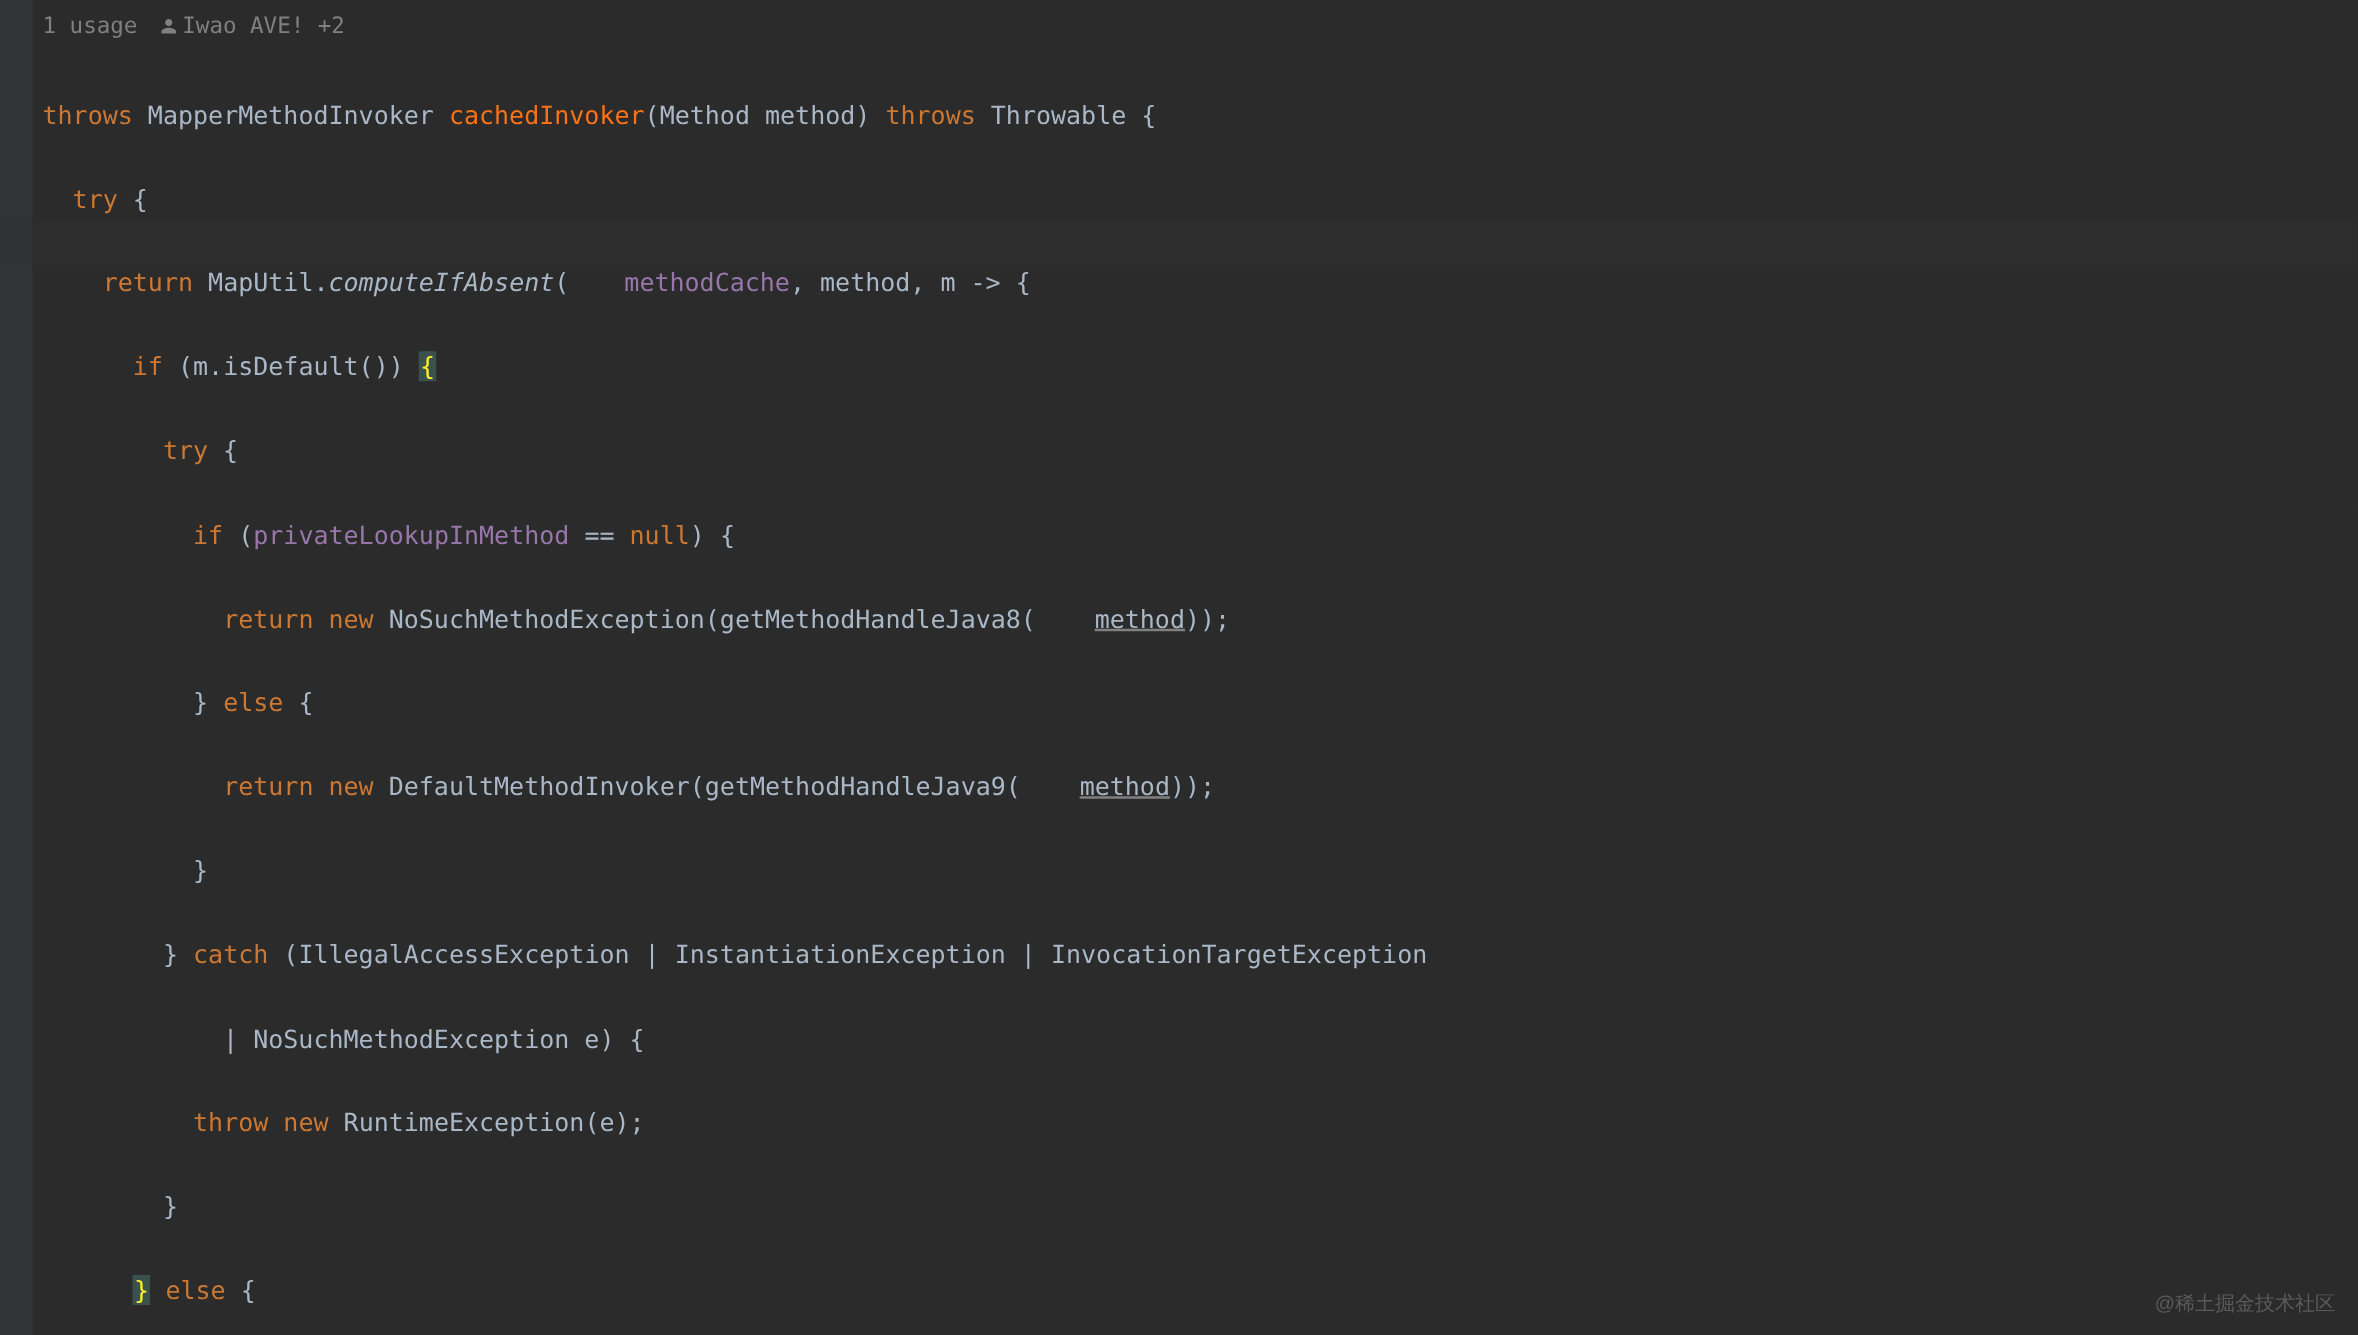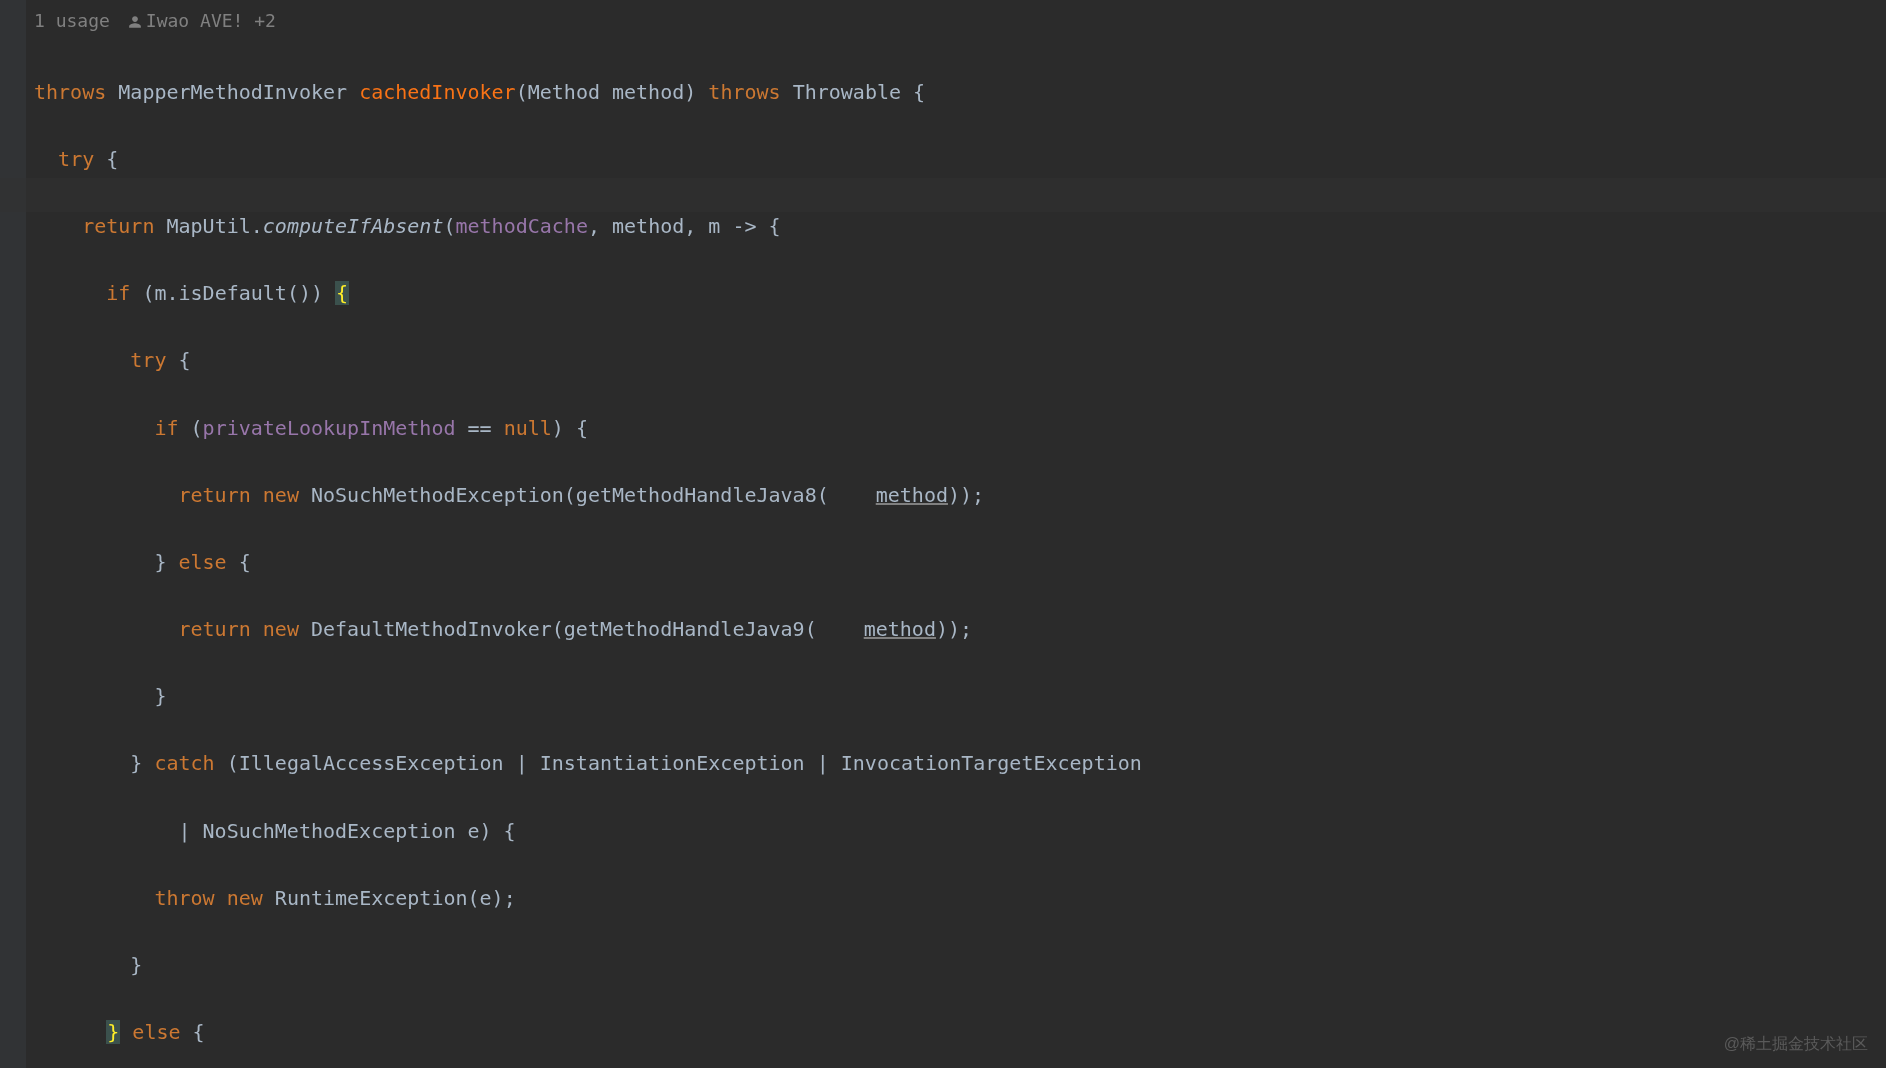--- a/index.html
+++ b/index.html
@@ -39,21 +39,21 @@
   }
   .code-area {
     position: absolute;
     top: 42px;
     left: 34px;
     white-space: pre;
   }
   .kw { color: #cc7832; }
   .method-decl { color: #f97316; }
   .static-call { font-style: italic; color: #a9b7c6; }
-  .field { color: #9876aa; }
+  .field { color: #9876aa; margin-left: 44px; }
   .field-it { color: #9876aa; }
   .hl-brace { background: #3b514d; color: #ffef28; padding: 0 1px; }
   .underline { text-decoration: underline; text-decoration-color: #808080; margin-left: 47px; }
   .watermark {
     position: absolute;
     right: 18px;
     bottom: 10px;
     color: #6a6a6a;
     font-family: sans-serif;
     font-size: 16px;

